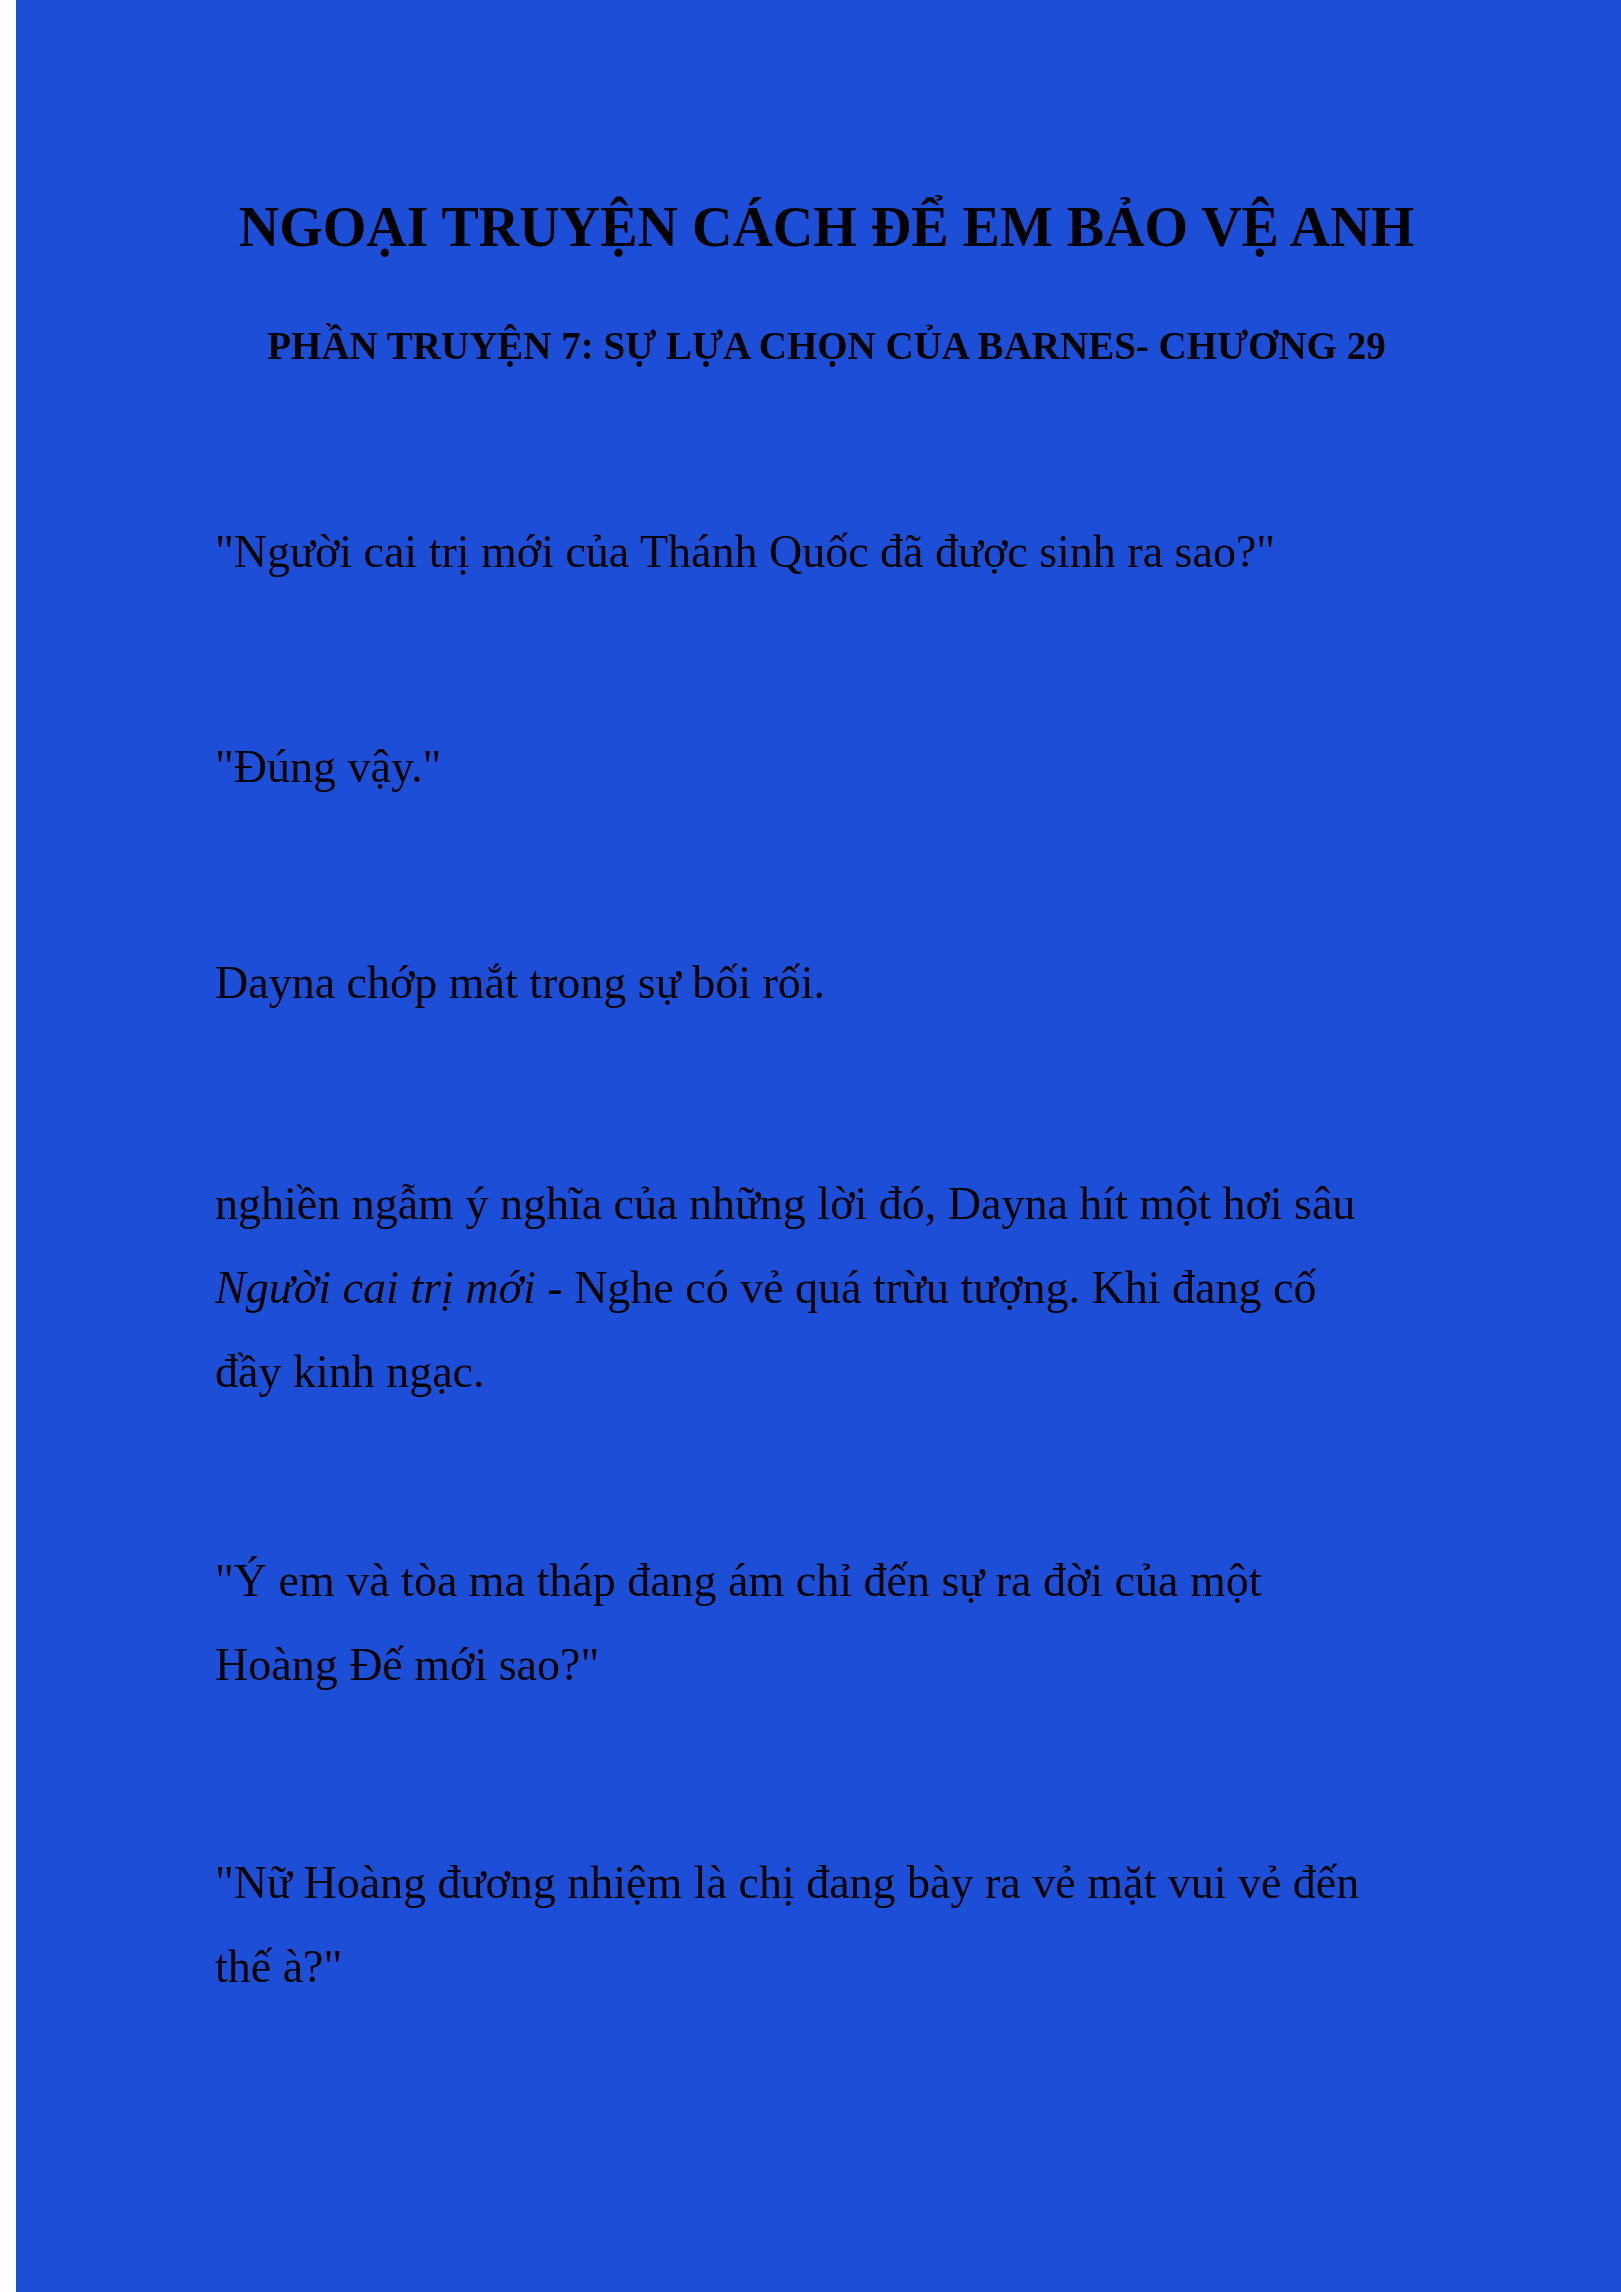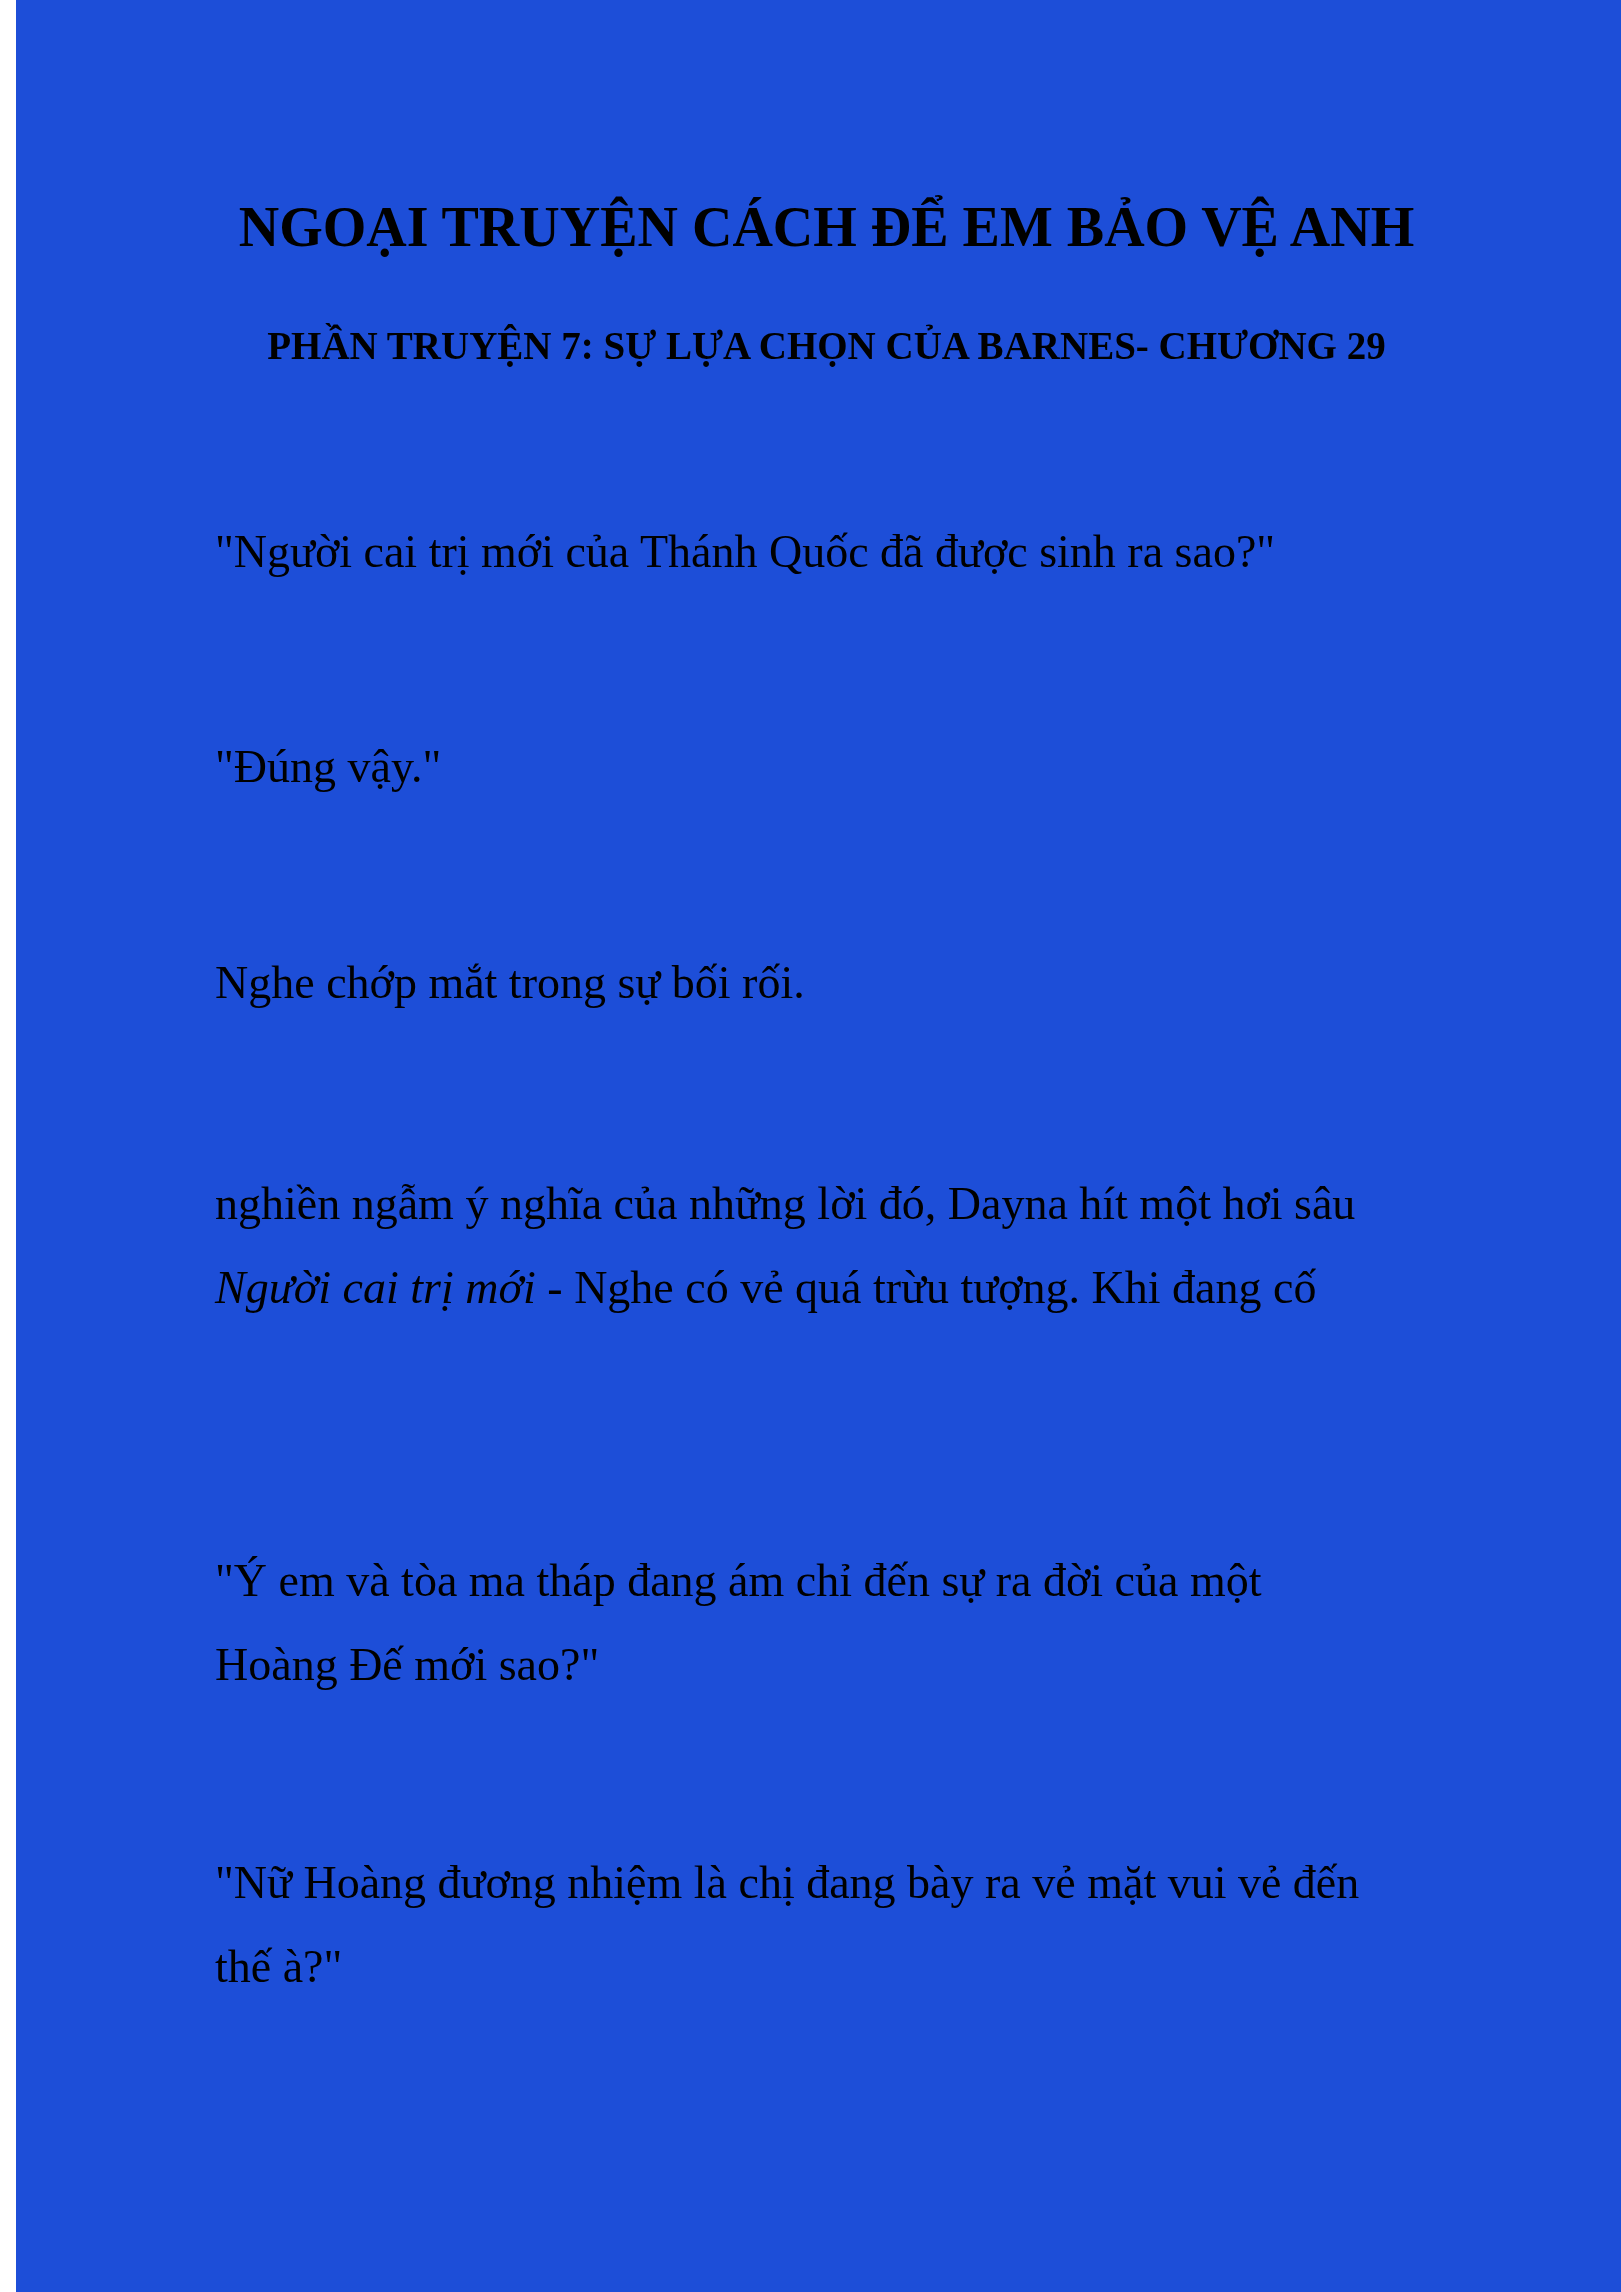--- a/index.html
+++ b/index.html
@@ -78,26 +78,27 @@
 
   <p class="para" id="p1">
     <span class="line">"Người cai trị mới của Thánh Quốc đã được sinh ra sao?"</span>
   </p>
 
   <p class="para" id="p2">
     <span class="line">"Đúng vậy."</span>
   </p>
 
   <p class="para" id="p3">
-    <span class="line">Nghe chớp mắt trong sự bối rối.</span>
+    <span class="line">Dayna chớp mắt trong sự bối rối.</span>
   </p>
 
   <p class="para" id="p4">
     <span class="line">nghiền ngẫm ý nghĩa của những lời đó, Dayna hít một hơi sâu</span>
     <span class="line"><span class="ital">Người cai trị mới</span><span> - Nghe có vẻ quá trừu tượng. Khi đang cố</span></span>
+    <span class="line">đầy kinh ngạc.</span>
   </p>
 
   <p class="para" id="p5">
     <span class="line">"Ý em và tòa ma tháp đang ám chỉ đến sự ra đời của một</span>
     <span class="line">Hoàng Đế mới sao?"</span>
   </p>
 
   <p class="para" id="p6">
     <span class="line">"Nữ Hoàng đương nhiệm là chị đang bày ra vẻ mặt vui vẻ đến</span>
     <span class="line">thế à?"</span>

